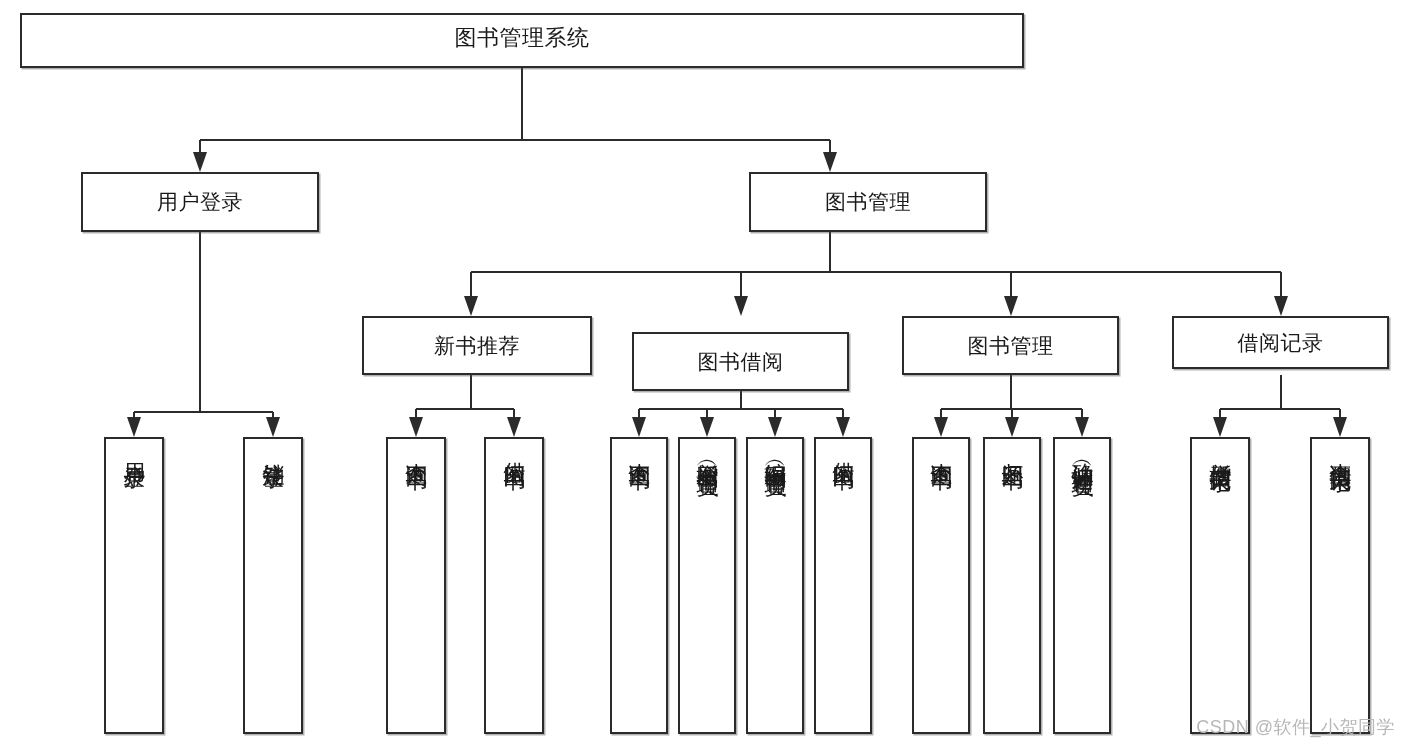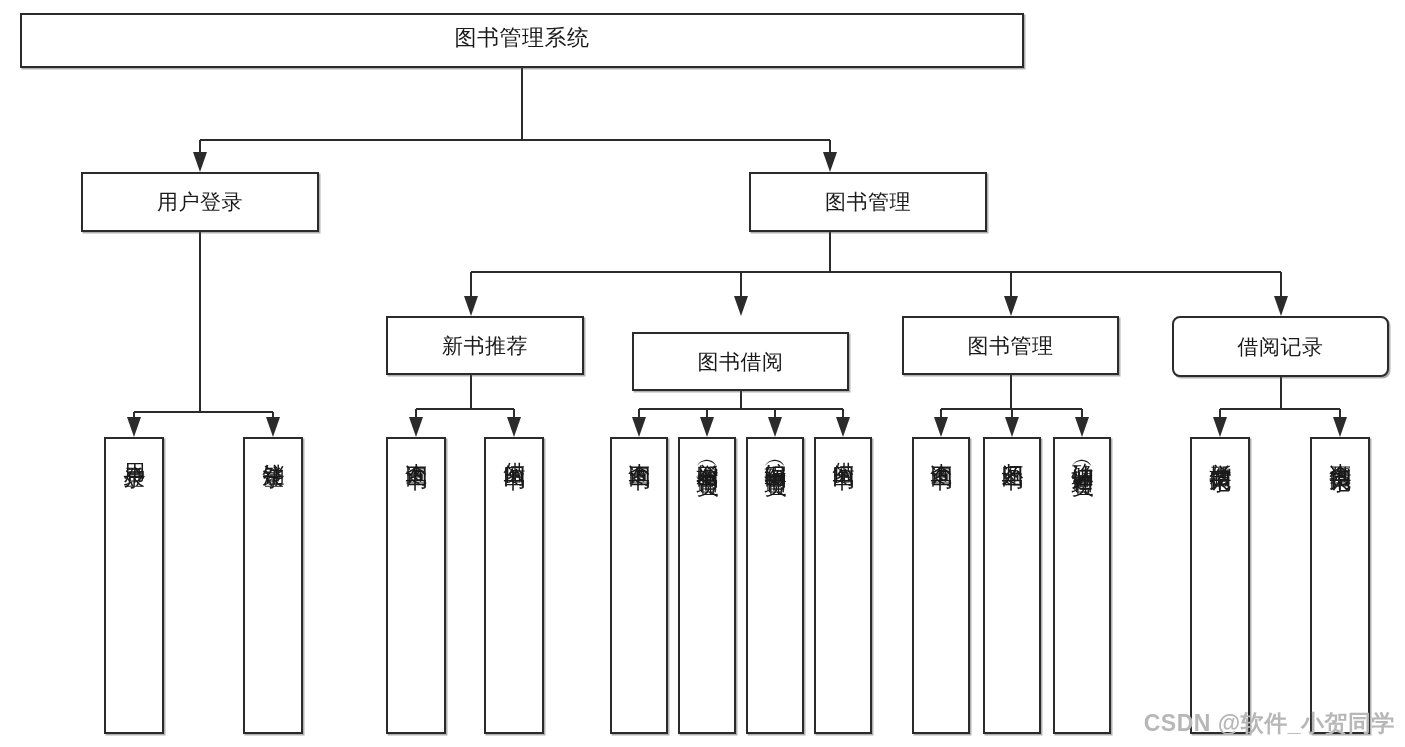--- a/index.html
+++ b/index.html
@@ -63,26 +63,25 @@
     text-orientation: upright;
     font-size: 22px;
     line-height: 1.22;
     letter-spacing: 2px;
     white-space: nowrap;
   }
   .watermark {
     position: absolute;
     right: 10px;
     bottom: 8px;
-    font-size: 23px;
+    font-size: 18px;
     color: #b7b7b7;
     white-space: nowrap;
     letter-spacing: 0.5px;
     pointer-events: none;
-    font-weight: bold;
   }
 </style>
 </head>
 <body>
 
 <div id="diagram">
 
   <svg id="edges" viewBox="0 0 1405 747">
       <line x1="522" y1="68" x2="522" y2="140" stroke="#2b2b2b" stroke-width="2.4" shape-rendering="crispEdges"></line>
       <line x1="200" y1="140" x2="830" y2="140" stroke="#2b2b2b" stroke-width="2.4" shape-rendering="crispEdges"></line>
@@ -141,30 +140,30 @@
   <div id="nodes">
       <div class="node h root" style="left: 20px; top: 13px; width: 1004px; height: 55px;">
         <span class="label">图书管理系统</span>
       </div>
       <div class="node h" style="left: 81px; top: 172px; width: 238px; height: 60px;">
         <span class="label">用户登录</span>
       </div>
       <div class="node h" style="left: 749px; top: 172px; width: 238px; height: 60px;">
         <span class="label">图书管理</span>
       </div>
-      <div class="node h" style="left: 362px; top: 316px; width: 198px; height: 59px; margin-left: 24px;">
+      <div class="node h" style="left: 362px; top: 316px; width: 230px; height: 59px;">
         <span class="label">新书推荐</span>
       </div>
       <div class="node h" style="left: 632px; top: 316px; width: 217px; height: 59px; margin-top: 16px;">
         <span class="label">图书借阅</span>
       </div>
       <div class="node h" style="left: 902px; top: 316px; width: 217px; height: 59px;">
         <span class="label">图书管理</span>
       </div>
-      <div class="node h" style="left: 1172px; top: 316px; width: 217px; height: 61px; border-radius: 8px;">
+      <div class="node h" style="left: 1172px; top: 316px; width: 217px; height: 53px;">
         <span class="label">借阅记录</span>
       </div>
       <div class="node v" style="left: 104px; top: 437px; width: 60px; height: 297px;">
         <span class="label">用户登录</span>
       </div>
       <div class="node v" style="left: 243px; top: 437px; width: 60px; height: 297px;">
         <span class="label">注销登录</span>
       </div>
       <div class="node v" style="left: 386px; top: 437px; width: 60px; height: 297px;">
         <span class="label">查询图书</span>

